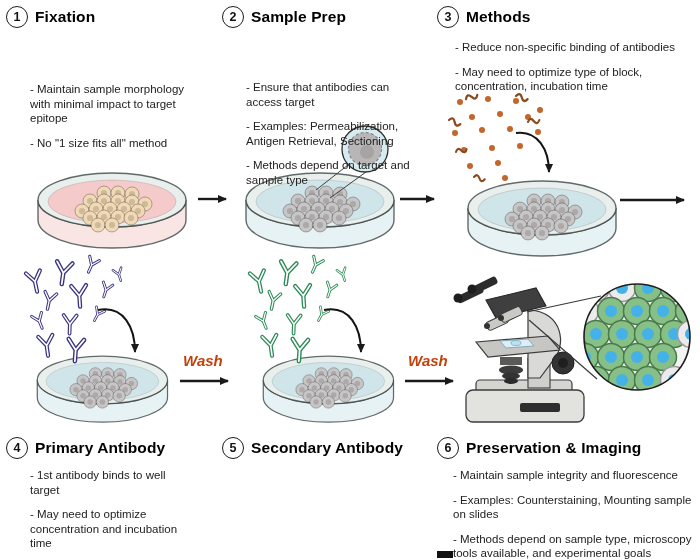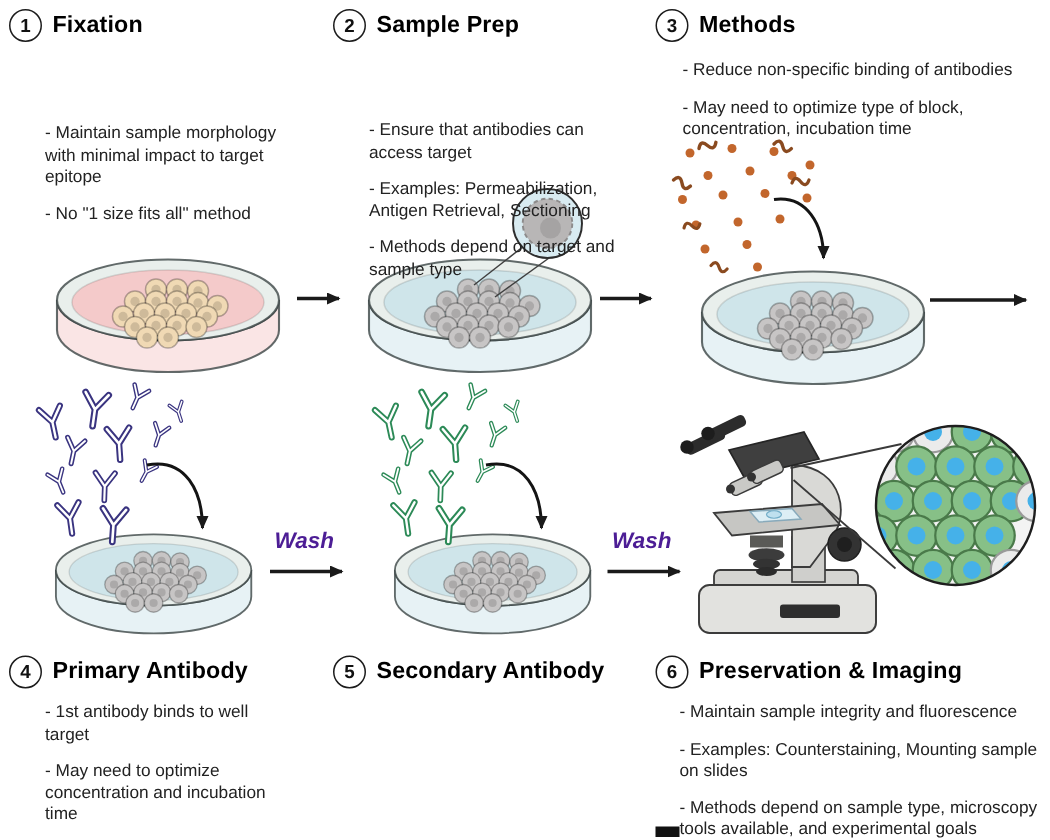--- a/index.html
+++ b/index.html
@@ -6,21 +6,21 @@
   .canvas{position:relative;width:700px;height:560px;background:#ffffff;overflow:hidden;
           font-family:"Liberation Sans",sans-serif;color:#1a1a1a;}
   .step{position:absolute;}
   .step-header{display:flex;align-items:center;gap:7px;}
   .badge{display:inline-flex;align-items:center;justify-content:center;width:20px;height:20px;
          border:1.9px solid #1c1c1c;border-radius:50%;font-size:12.5px;font-weight:bold;color:#111;
          flex:0 0 auto;background:#fff;}
   .title{margin:0;font-size:15.5px;font-weight:bold;color:#000000;letter-spacing:.1px;white-space:nowrap;}
   .bullets{position:absolute;}
   .bullets p{margin:0 0 10px 0;font-size:11.5px;line-height:1.27;color:#222;}
-  .wash{position:absolute;font-size:15px;font-weight:bold;font-style:italic;color:#4c1d95;}
+  .wash{position:absolute;font-size:15px;font-weight:bold;font-style:italic;color:#c2410c;}
   .art{position:absolute;left:0;top:0;pointer-events:none;}
   
   .cellB{stroke:rgba(0,0,0,0.28);stroke-width:1;}
   .cellN{fill:rgba(0,0,0,0.14);}
   .abBody{fill:none;stroke-width:3.6;stroke-linecap:round;stroke-linejoin:round;}
   .abCore{fill:none;stroke:#ffffff;stroke-width:1.4;stroke-linecap:round;stroke-linejoin:round;}
   .sqp{fill:none;stroke-width:1.9;stroke-linecap:round;}
   .farrow{stroke:#1a1a1a;stroke-width:2.4;}
   .carrow{stroke:#141414;stroke-width:2;fill:none;}
   .callout{stroke:#3f3f3f;stroke-width:1;}

